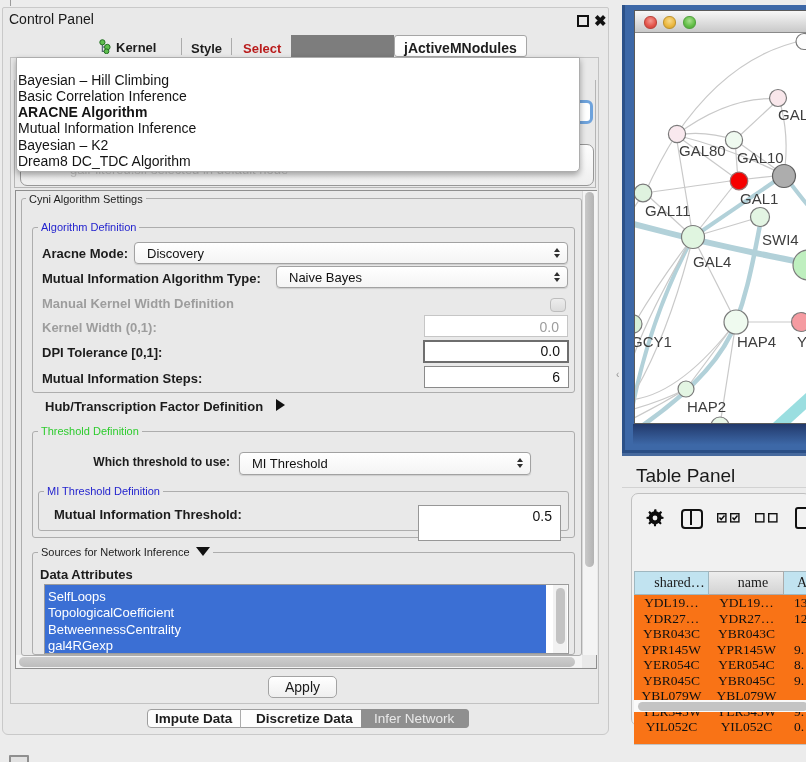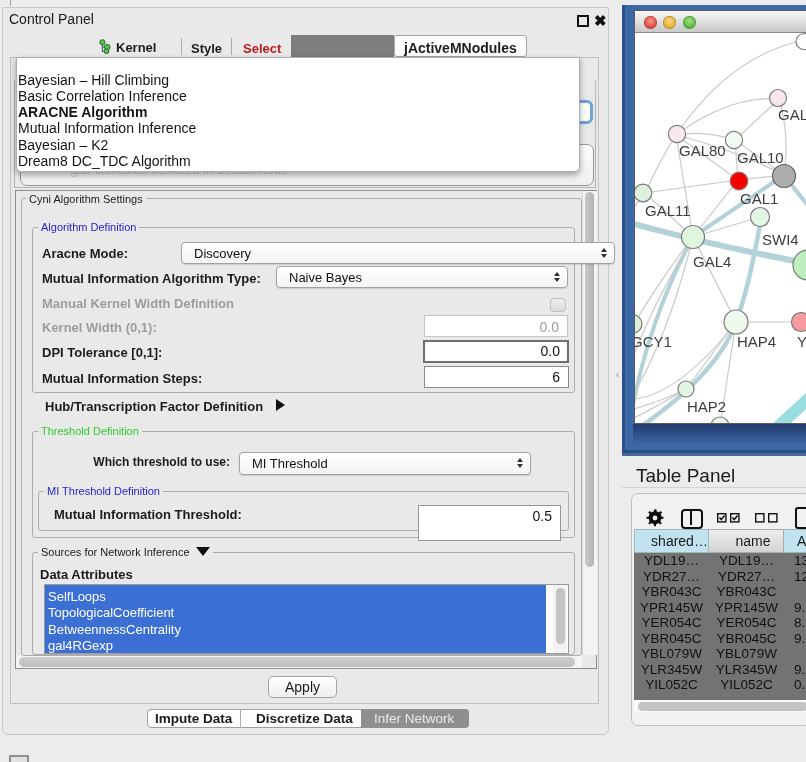--- a/index.html
+++ b/index.html
@@ -63,21 +63,21 @@
 <div class="abs" style="left:16px;top:655px;width:566px;height:13px;background:#F4F4F4;"></div>
 <div class="abs" style="left:19px;top:656.5px;width:556px;height:10px;background:linear-gradient(#CDCDCD,#BDBDBD);border-radius:5px;"></div>
 
 <div class="fs" style="left:21px;top:198px;width:559px;height:456px;"></div>
 <div class="leg" style="left:26px;top:193px;color:#1c1c1c;">Cyni Algorithm Settings</div>
 
 <div class="fs" style="left:32px;top:227px;width:541px;height:164px;"></div>
 <div class="leg" style="left:38px;top:221px;color:#2424CE;">Algorithm Definition</div>
 
 <div class="lbl" style="left:42px;top:246px;">Aracne Mode:</div>
-<div class="combo" style="left:134px;top:242px;width:432px;height:20px;margin-left:47px;">
+<div class="combo" style="left:134px;top:242px;width:432px;height:20px;">
   <span class="tx">Discovery</span>
   <span class="spin">
       <span class="up"></span>
       <span class="dn"></span>
     </span>
 </div>
 <div class="lbl" style="left:42px;top:271px;">Mutual Information Algorithm Type:</div>
 <div class="combo" style="left:276px;top:266px;width:290px;height:20px;">
   <span class="tx">Naive Bayes</span>
   <span class="spin">
@@ -260,21 +260,21 @@
   <rect x="13.7" y="0.7" width="8.2" height="8.2" fill="none" stroke="#111" stroke-width="1.4"></rect>
   <path d="M 2.5,4.5 L 4.2,6.5 L 7.5,2.5" stroke="#111" stroke-width="1.5" fill="none"></path>
   <path d="M 15.5,4.5 L 17.2,6.5 L 20.5,2.5" stroke="#111" stroke-width="1.5" fill="none"></path>
 </svg>
 <svg class="abs" style="left:755px;top:513px;" width="24" height="10" viewBox="0 0 24 10">
   <rect x="0.7" y="0.7" width="8.2" height="8.2" fill="none" stroke="#111" stroke-width="1.4"></rect>
   <rect x="13.7" y="0.7" width="8.2" height="8.2" fill="none" stroke="#111" stroke-width="1.4"></rect>
 </svg>
 <div class="abs" style="left:795px;top:507px;width:16px;height:18px;border:2.4px solid #111;border-radius:3px;background:#F1F1F1;"></div>
 
-<div class="abs" style="left:634px;top:529px;width:172px;height:173px;background:#737373;border-bottom:1px solid #C2C2C2;overflow:hidden;">
+<div class="abs" style="left:634px;top:571px;width:172px;height:173px;background:#f97316;border-bottom:1px solid #C2C2C2;overflow:hidden;font-family:Liberation Serif, serif;">
   <div style="position:absolute;left:0;top:0;width:75px;height:24px;background:#C1E3F0;border:1px solid #9FB7C0;box-sizing:border-box;text-align:center;font-size:14px;color:#1a1a1a;line-height:22px;padding-left:16px;">shared…</div>
   <div style="position:absolute;left:75px;top:0;width:75px;height:24px;background:linear-gradient(#EDEDED,#D3D3D3);border:1px solid #ABABAB;border-left:none;box-sizing:border-box;text-align:center;font-size:14px;color:#1a1a1a;line-height:22px;padding-left:14px;">name</div>
   <div style="position:absolute;left:150px;top:0;width:60px;height:24px;background:#C1E3F0;border:1px solid #9FB7C0;border-left:none;box-sizing:border-box;text-align:left;font-size:14px;color:#1a1a1a;line-height:22px;padding-left:13px;">A</div>
   <div style="position:absolute;left:0;top:24px;width:75px;text-align:center;font-size:13.5px;color:#111;line-height:15.5px;">
     YDL19…<br>YDR27…<br>YBR043C<br>YPR145W<br>YER054C<br>YBR045C<br>YBL079W<br>YLR345W<br>YIL052C</div>
   <div style="position:absolute;left:75px;top:24px;width:75px;text-align:center;font-size:13.5px;color:#111;line-height:15.5px;">
     YDL19…<br>YDR27…<br>YBR043C<br>YPR145W<br>YER054C<br>YBR045C<br>YBL079W<br>YLR345W<br>YIL052C</div>
   <div style="position:absolute;left:160px;top:24px;width:54px;font-size:13.5px;color:#111;line-height:15.5px;">
     13<br>12<br>&nbsp;<br>9.<br>8.<br>9.<br>&nbsp;<br>9.<br>0.</div>
 </div>

